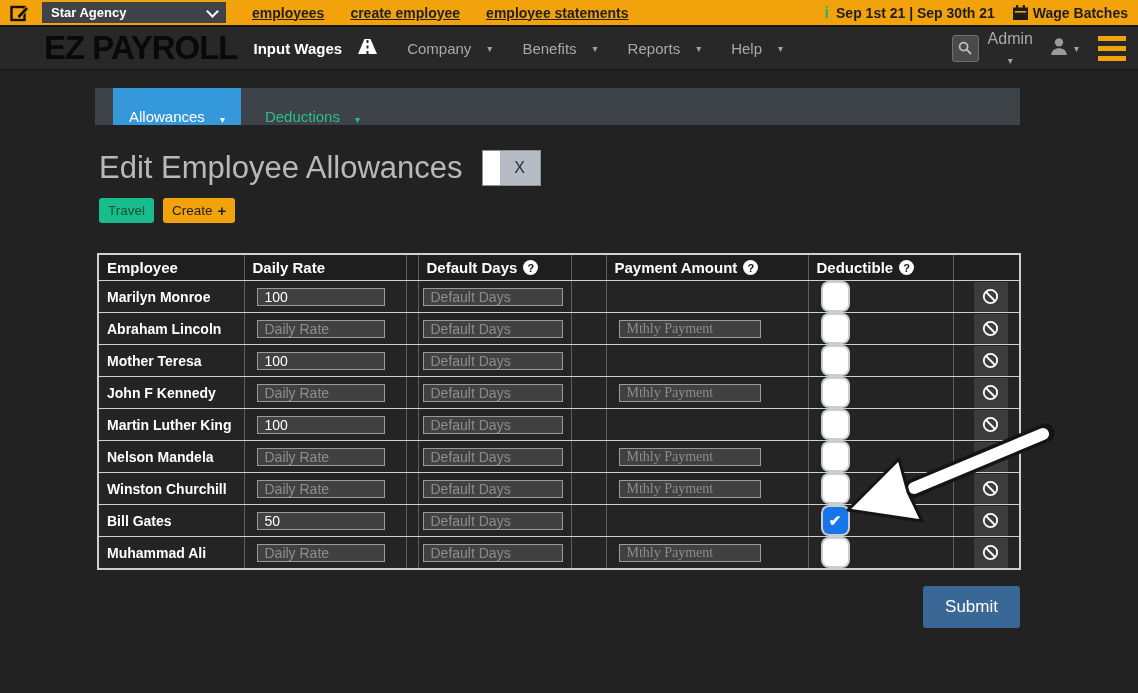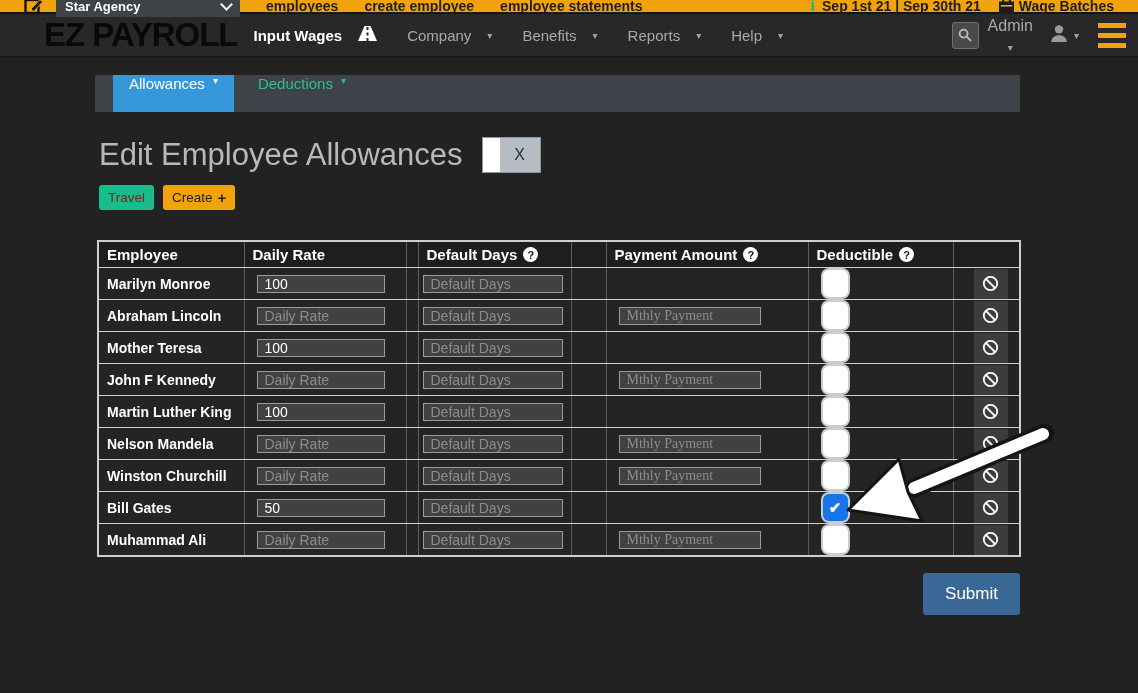--- a/index.html
+++ b/index.html
@@ -1,21 +1,21 @@
 <!DOCTYPE html>
 <html><head>
 <meta charset="utf-8">
 <style>
   html,body{margin:0;padding:0;background:#222;}
   .page{position:relative;width:1138px;height:693px;background:#222;overflow:hidden;
         font-family:"Liberation Sans",sans-serif;}
 
   
-  .topbar{height:14px;background:#f2a30b;display:flex;align-items:center;
-          padding:0 24px;box-sizing:border-box;border-bottom:2px solid #151515;}
+  .topbar{height:27px;background:#f2a30b;display:flex;align-items:center;
+          padding:0 10px;box-sizing:border-box;border-bottom:2px solid #151515;}
   .edit-btn{width:20px;height:20px;position:relative;cursor:pointer;display:flex;align-items:center;}
   .agency-select{margin-left:12px;width:166px;height:21px;background:#3f4347;color:#fff;
                  display:flex;align-items:center;justify-content:space-between;
                  padding:0 9px;font-size:13px;font-weight:700;cursor:pointer;}
   .sel-chevron{width:7px;height:7px;border-right:2.5px solid #fff;border-bottom:2.5px solid #fff;
                transform:rotate(45deg);margin-top:-3px;}
   .toplink{color:#1f1f1f;font-weight:700;font-size:14px;text-decoration:underline;
            margin-left:26px;cursor:pointer;}
   .topbar-right{margin-left:auto;display:flex;align-items:center;color:#1d1d1d;
                 font-weight:700;font-size:14px;}
@@ -36,37 +36,37 @@
   .search-btn{width:25px;height:25px;background:#4a4a4a;border:1px solid #707070;border-radius:3px;
               display:flex;align-items:center;justify-content:center;cursor:pointer;}
   .admin-item{display:flex;align-items:center;gap:7px;cursor:pointer;flex-direction:column;}
   .user-item{display:flex;align-items:center;gap:4px;cursor:pointer;margin-left:6px;}
   .hamburger{display:flex;flex-direction:column;gap:5px;margin-left:10px;cursor:pointer;}
   .hamburger span{width:28px;height:5px;background:#f2a30b;}
 
   
   .content{padding-left:95px;width:925px;}
   .tabstrip{margin-top:17px;height:37px;background:#3e4349;display:flex;align-items:center;}
-  .tab{display:flex;align-items:flex-start;gap:8px;font-size:15px;height:37px;
+  .tab{display:flex;align-items:flex-end;gap:15px;font-size:15px;height:37px;
        padding:0 16px;cursor:pointer;box-sizing:border-box;}
   .tab.active{background:#3598db;color:#fff;margin-left:18px;}
   .tab.deductions{color:#2cbf8e;margin-left:8px;}
 
   .title-row{display:flex;align-items:center;margin-top:25px;margin-left:4px;}
   .page-title{font-size:31px;color:#b9b9b9;}
   .toggle{margin-left:19px;width:59px;height:36px;background:#b6bcc4;
           border:1px solid #8d949c;display:flex;cursor:pointer;box-sizing:border-box;}
   .toggle-knob{width:17px;height:100%;background:#fff;}
   .toggle-label{flex:1;display:flex;align-items:center;justify-content:center;
                 color:#252f3d;font-size:16px;}
 
   .btn-row{margin-top:12px;margin-left:4px;display:flex;gap:9px;}
   .btn{border:none;border-radius:3px;font-size:13.5px;font-family:inherit;
        padding:4px 9px;cursor:pointer;display:flex;align-items:center;gap:5px;}
-  .btn-travel{background:#19bc8c;color:#7f1d1d;}
+  .btn-travel{background:#19bc8c;color:#14532d;}
   .btn-create{background:#f2a30b;color:#1f1f1f;}
   .plus{font-weight:900;font-size:15px;}
 
   
   .table-wrap{margin-top:30px;}
   table{border-collapse:collapse;width:922px;margin-left:2px;table-layout:fixed;
         background:#242424;border:2px solid #cfcfcf;}
   th{height:25px;font-size:15px;color:#fff;text-align:left;padding:0 0 0 8px;
      background:#1e1e1e;border:1px solid #5d5d5d;border-bottom:1px solid #cfcfcf;
      font-weight:700;overflow:hidden;white-space:nowrap;}

